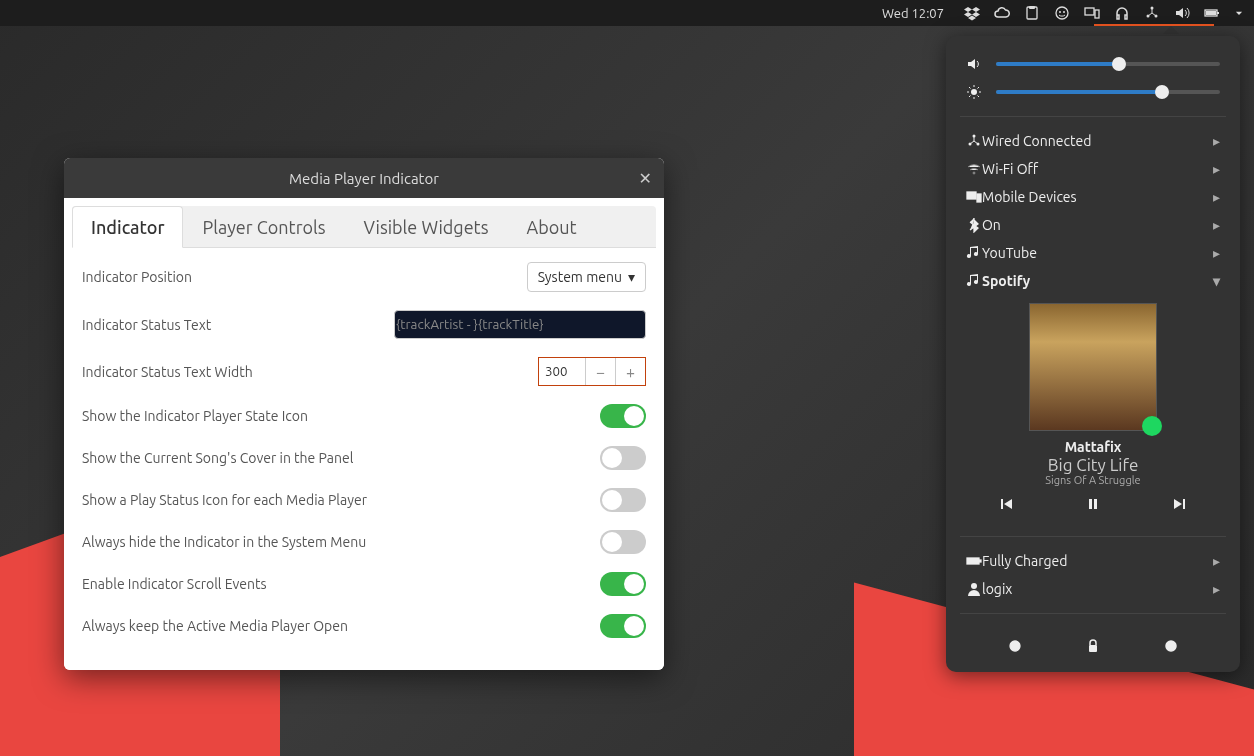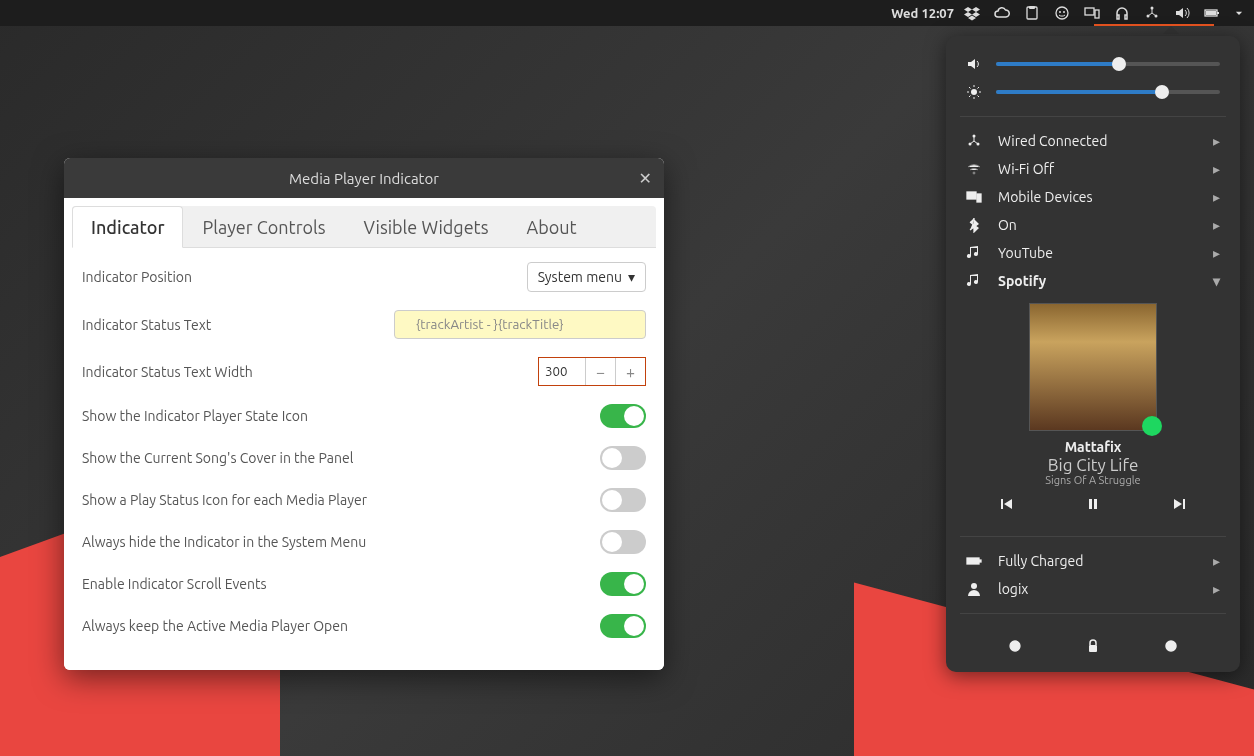--- a/index.html
+++ b/index.html
@@ -2,33 +2,33 @@
 <html><head>
 <meta charset="utf-8">
 <style>
 *{box-sizing:border-box;margin:0;padding:0;font-family:Ubuntu,-apple-system,sans-serif}
 body{width:1254px;height:756px;overflow:hidden;background:#2c2c2c;position:relative}
 .wallpaper{position:absolute;inset:0;background:linear-gradient(135deg,#2a2a2a 0%,#3a3a3a 50%,#2a2a2a 100%)}
 .wallpaper::before{content:"";position:absolute;left:0;bottom:0;width:280px;height:350px;background:#e94640;transform:skewY(-20deg) translateY(100px)}
 .wallpaper::after{content:"";position:absolute;right:0;bottom:0;width:400px;height:200px;background:#e94640;transform:skewY(15deg) translateY(80px)}
 .topbar{position:absolute;top:0;left:0;right:0;height:26px;background:#1d1d1d;display:flex;align-items:center;color:#ddd;font-size:13px;z-index:10}
 .topbar .spacer{flex:1}
-.topbar .clock{font-weight:700;margin-right:10px}
+.topbar .clock{font-weight:400;margin-right:20px}
 .topbar .tray{display:flex;gap:14px;align-items:center;padding-right:10px}
 .topbar .tray svg,.topbar .tray span{color:#ddd}
 .topbar .indicator-hl{position:absolute;right:40px;top:24px;width:120px;height:2px;background:#e95420}
 .topbar .arrow{position:absolute;right:75px;top:26px;width:0;height:0;border-left:8px solid transparent;border-right:8px solid transparent;border-bottom:8px solid #333}
 .sysmenu{position:absolute;top:36px;right:14px;width:294px;background:#333;border-radius:10px;padding:14px 0;color:#eee;font-size:14px;z-index:20;box-shadow:0 4px 20px rgba(0,0,0,.5)}
 .slider-row{display:flex;align-items:center;padding:6px 20px;gap:14px}
 .slider-row svg{flex:none}
 .slider{flex:1;height:4px;background:#555;border-radius:2px;position:relative}
 .slider .fill{position:absolute;left:0;top:0;bottom:0;background:#2e7cc7;border-radius:2px}
 .slider .thumb{position:absolute;top:50%;width:14px;height:14px;background:#eee;border-radius:50%;transform:translate(-50%,-50%)}
 .divider{height:1px;background:#444;margin:10px 14px}
-.menu-item{display:flex;align-items:center;padding:6px 20px;gap:16px;cursor:pointer}
+.menu-item{display:flex;align-items:center;padding:6px 20px;cursor:pointer}
 .menu-item .label{flex:1}
 .menu-item .chev{color:#aaa}
 .menu-item.active{font-weight:700}
 .player-card{padding:8px 12px;text-align:center}
 .album{width:128px;height:128px;margin:0 auto;background:linear-gradient(180deg,#8a6630 0%,#c9a35e 30%,#5b3820 100%);border:1px solid #555;position:relative}
 .album::after{content:"";position:absolute;right:-6px;bottom:-6px;width:20px;height:20px;background:#1ed760;border-radius:50%}
 .player-card .artist{font-weight:700;margin-top:8px}
 .player-card .title{font-size:17px;color:#ccc}
 .player-card .album-name{font-size:11px;color:#aaa}
 .controls{display:flex;justify-content:space-between;padding:6px 40px;margin-top:4px}
@@ -37,21 +37,21 @@
 .titlebar{height:40px;background:#3a3a3a;color:#ddd;display:flex;align-items:center;justify-content:center;position:relative;font-size:15px}
 .titlebar .close{position:absolute;right:12px;color:#ccc;cursor:pointer;font-size:16px}
 .content{padding:8px;background:#fff}
 .tabs{display:flex;border-bottom:1px solid #ddd;background:#f0f0f0;border-radius:4px 4px 0 0}
 .tab{padding:10px 18px;font-size:18px;color:#555;cursor:pointer;border:1px solid transparent;margin-bottom:-1px}
 .tab.active{background:#fff;border:1px solid #ddd;border-bottom-color:#fff;border-radius:4px 4px 0 0;color:#333;font-weight:500}
 .form{padding:14px 10px 6px;color:#555;font-size:14px}
 .row{display:flex;align-items:center;justify-content:space-between;margin-bottom:18px}
 .row label{flex:1}
 .select{border:1px solid #ccc;border-radius:4px;padding:6px 10px;background:#fff;display:flex;align-items:center;gap:6px;cursor:pointer;color:#333}
-.text-input{border:1px solid #ccc;border-radius:4px;padding:6px 21px;width:252px;color:#888;background:#fef9c3}
+.text-input{border:1px solid #ccc;border-radius:4px;padding:6px 1px;width:252px;color:#888;background:#0f172a}
 .spinner{display:flex;border:1px solid #c2410c;border-radius:0;overflow:hidden}
 .spinner input{border:none;width:46px;padding:6px;text-align:left;color:#333}
 .spinner button{width:30px;border:none;border-left:1px solid #ccc;background:#fff;cursor:pointer;color:#888;font-size:16px}
 .toggle{width:46px;height:24px;border-radius:12px;background:#ccc;position:relative;cursor:pointer}
 .toggle::after{content:"";position:absolute;width:20px;height:20px;background:#fff;border-radius:50%;top:2px;left:2px;transition:.2s}
 .toggle.on{background:#38b54a}
 .toggle.on::after{left:24px}
 .ico{width:16px;height:16px;fill:currentColor;flex:none}
 </style>
 </head>

